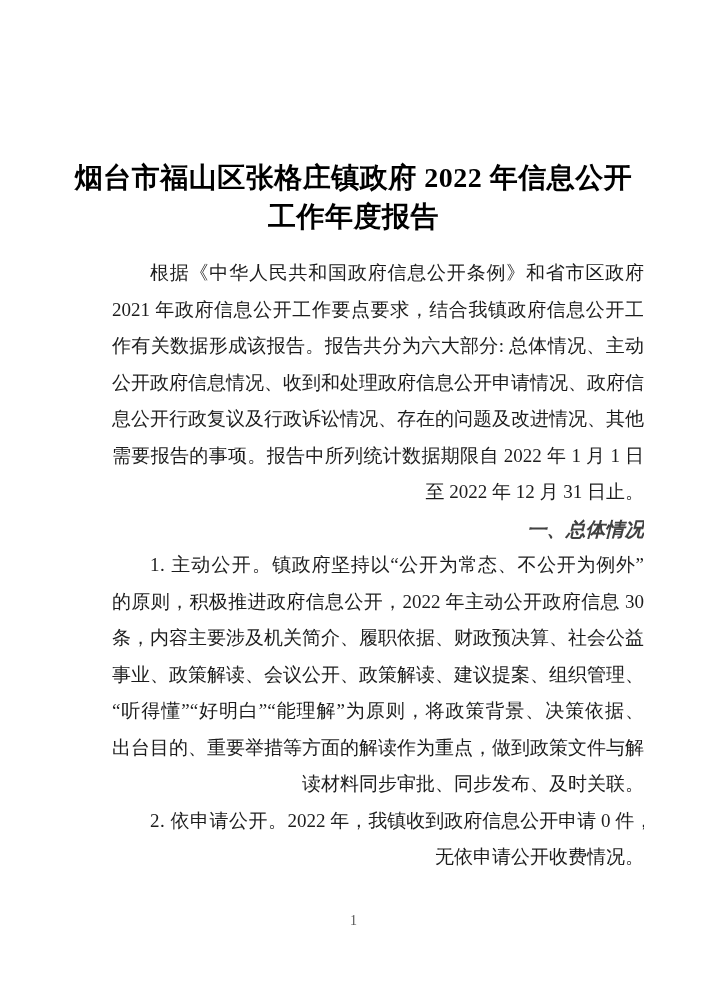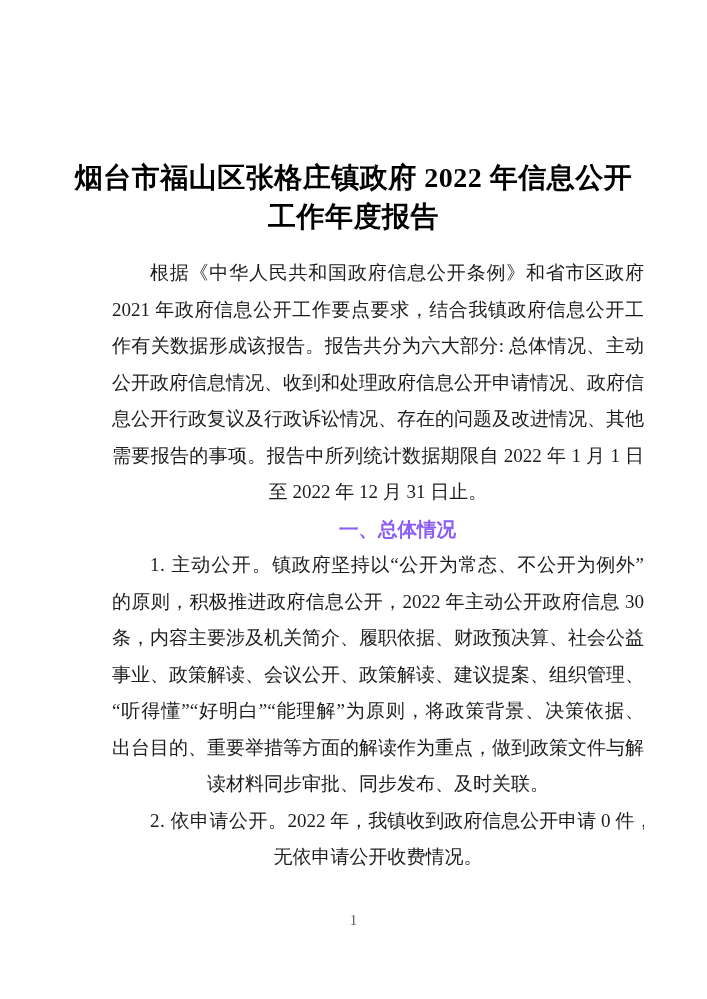--- a/index.html
+++ b/index.html
@@ -36,29 +36,30 @@
   }
   .line {
     height: 36.5px;
     line-height: 36.5px;
     white-space: nowrap;
     overflow: hidden;
     text-align: justify;
     text-align-last: justify;
   }
   .line.last {
-    text-align: center;
+    text-align: right;
     text-align-last: auto;
   }
   .line.indent { text-indent: 2em; }
   .line.heading {
     font-family: "Liberation Sans", sans-serif;
     font-weight: 700;
     font-size: 19.5px;
-    color: #8b5cf6;
+    color: #404040;
+    font-style: italic;
   }
   .lead { letter-spacing: 0.5px; }
   .page-number {
     position: absolute;
     top: 910px;
     left: 0;
     width: 100%;
     text-align: center;
     font-size: 14px;
     line-height: 22px;

